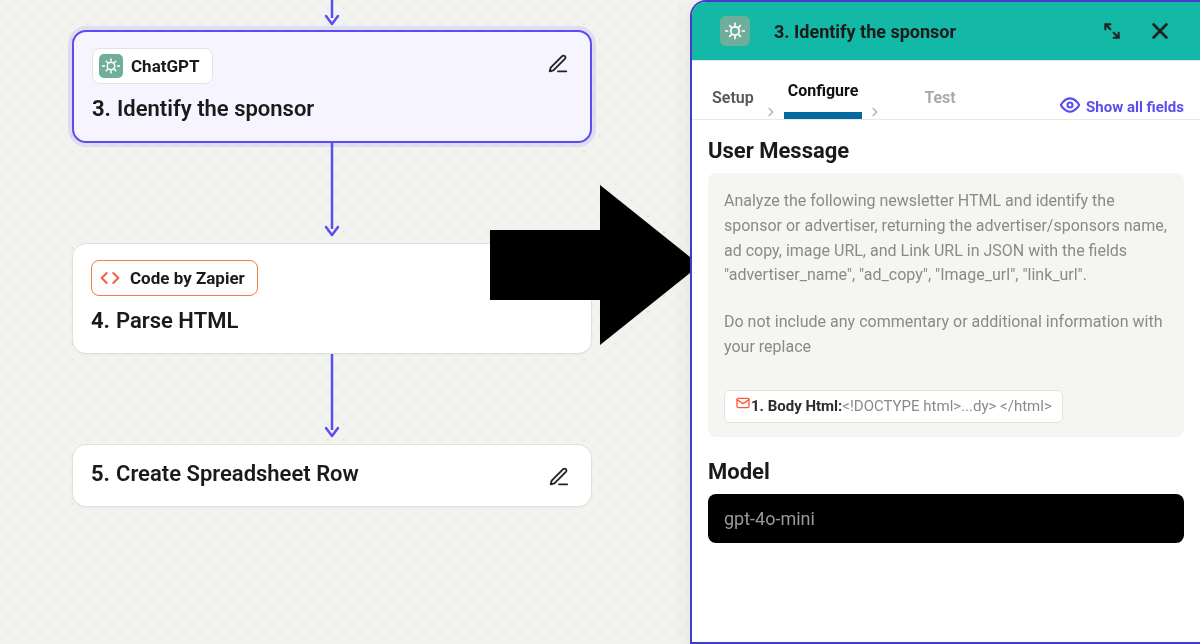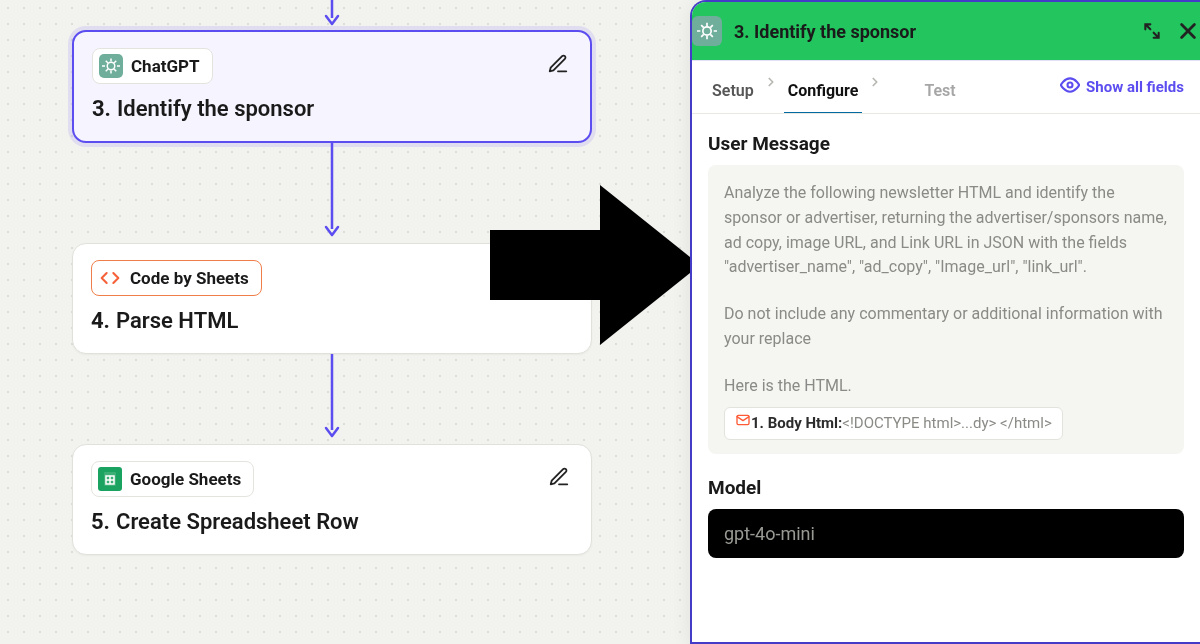--- a/index.html
+++ b/index.html
@@ -98,51 +98,51 @@
     height: 644px;
     background: #fff;
     border: 2px solid #443bc9;
     border-right: none;
     border-radius: 16px 0 0 0;
     box-shadow: 0 4px 20px rgba(0,0,0,0.08);
     display:flex;
     flex-direction:column;
   }
   .panel-header {
-    background: #22c55e;
+    background: #14b8a6;
     border-bottom: 1px solid #e4e1f6;
-    padding: 14px 0;
+    padding: 14px 28px;
     display:flex;
     align-items:center;
-    gap:12px;
+    gap:24px;
     border-radius: 14px 0 0 0;
   }
   .panel-header .title { font-size: 18px; font-weight:700; flex:1; }
   .panel-header .hicon {
     width:30px; height:30px; border-radius:6px;
     display:flex; align-items:center; justify-content:center;
   }
   .icon-btn { cursor:pointer; width:24px; height:24px; display:flex; align-items:center; justify-content:center; }
 
   .tabs {
-    display:flex; align-items:flex-start; gap:6px;
+    display:flex; align-items:flex-end; gap:6px;
     padding: 14px 16px 0 16px;
   }
   .tab { font-size:16px; font-weight:600; color:#565656; padding:6px 4px 12px 4px; cursor:pointer; }
-  .tab.active { color:#111; border-bottom: 1px solid #0369a1; font-weight:700; }
+  .tab.active { color:#111; border-bottom: 7px solid #0369a1; font-weight:700; }
   .tab.disabled { color:#a6a6a6;margin-left:32px; }
   .chev { color:#a6a6a6; display:flex; align-items:center; }
   .show-all {
     margin-left:auto; display:flex; gap:6px; align-items:center;
     color:#5b4def; font-weight:700; font-size:15px; cursor:pointer;
   }
   .tabs-divider { height:1px; background:#e9e9e4; margin: 0 0 0 0; }
 
   .panel-body { padding: 18px 16px; overflow:auto; flex:1; }
-  .field-label { font-size:19px; font-weight:700; margin-bottom:10px; }
+  .field-label { font-size:22px; font-weight:700; margin-bottom:10px; }
   .field-box {
     background:#f5f5f2;
     border-radius:8px;
     padding:16px 16px 14px 16px;
     color:#8a8a86;
     font-size:16px;
     line-height:1.55;
   }
   .field-box .para { margin-bottom:22px; }
   .pill {
@@ -213,50 +213,37 @@
 
   <div class="step-card">
     <div class="step-header">
       <span class="app-badge orange">
         <span class="app-icon">
           <svg width="20" height="20" viewBox="0 0 24 24" fill="none" stroke="#f5623a" stroke-width="2.5" stroke-linecap="round" stroke-linejoin="round">
               <polyline points="16 18 22 12 16 6"></polyline>
               <polyline points="8 6 2 12 8 18"></polyline>
             </svg>
         </span>
-        <span>Code by Sheets</span>
+        <span>Code by Zapier</span>
       </span>
     </div>
     <div class="step-title">
       <span class="num">4.</span>
       <span>Parse HTML</span>
     </div>
   </div>
 
   <div class="arrow-down" style="height:90px">
     <svg width="20" height="90" viewBox="0 0 20 90">
       <line x1="10" y1="0" x2="10" y2="76" stroke="#5b4def" stroke-width="2.5"></line>
       <path d="M4 74 L10 82 L16 74" fill="none" stroke="#5b4def" stroke-width="2.5" stroke-linecap="round" stroke-linejoin="round"></path>
     </svg>
   </div>
 
   <div class="step-card">
-    <div class="step-header">
-      <span class="app-badge">
-        <span class="app-icon" style="background:#1aa260;border-radius:3px">
-          <svg width="14" height="16" viewBox="0 0 14 16">
-              <rect x="1" y="1" width="12" height="14" rx="1" fill="#fff" opacity="0.15"></rect>
-              <rect x="3" y="5" width="8" height="8" fill="none" stroke="#fff" stroke-width="1.5"></rect>
-              <line x1="7" y1="5" x2="7" y2="13" stroke="#fff" stroke-width="1.5"></line>
-              <line x1="3" y1="9" x2="11" y2="9" stroke="#fff" stroke-width="1.5"></line>
-            </svg>
-        </span>
-        <span>Google Sheets</span>
-      </span>
-    </div>
     <span class="edit-icon">
       <svg width="22" height="22" viewBox="0 0 24 24" fill="none" stroke="#222" stroke-width="2" stroke-linecap="round" stroke-linejoin="round">
           <path d="M12 20h9"></path>
           <path d="M16.5 3.5a2.1 2.1 0 1 1 3 3L7 19l-4 1 1-4z"></path>
         </svg>
     </span>
     <div class="step-title">
       <span class="num">5.</span>
       <span>Create Spreadsheet Row</span>
     </div>
@@ -322,21 +309,20 @@
     </span>
   </div>
   <div class="tabs-divider"></div>
 
   <div class="panel-body">
 
     <div class="field-label">User Message</div>
     <div class="field-box">
       <div class="para">Analyze the following newsletter HTML and identify the sponsor or advertiser, returning the advertiser/sponsors name, ad copy, image URL, and Link URL in JSON with the fields "advertiser_name", "ad_copy", "Image_url", "link_url".</div>
       <div class="para">Do not include any commentary or additional information with your replace</div>
-      <div>Here is the HTML.</div>
       <span class="pill">
         <span class="mail">
           <svg width="16" height="16" viewBox="0 0 24 24" fill="none" stroke="#ff5a36" stroke-width="2" stroke-linecap="round" stroke-linejoin="round">
               <rect x="3" y="5" width="18" height="14" rx="2"></rect>
               <polyline points="3 7 12 13 21 7"></polyline>
             </svg>
         </span>
         <span class="k">1. Body Html:</span>
         <span class="v">&lt;!DOCTYPE html&gt;...dy&gt; &lt;/html&gt;</span>
       </span>

